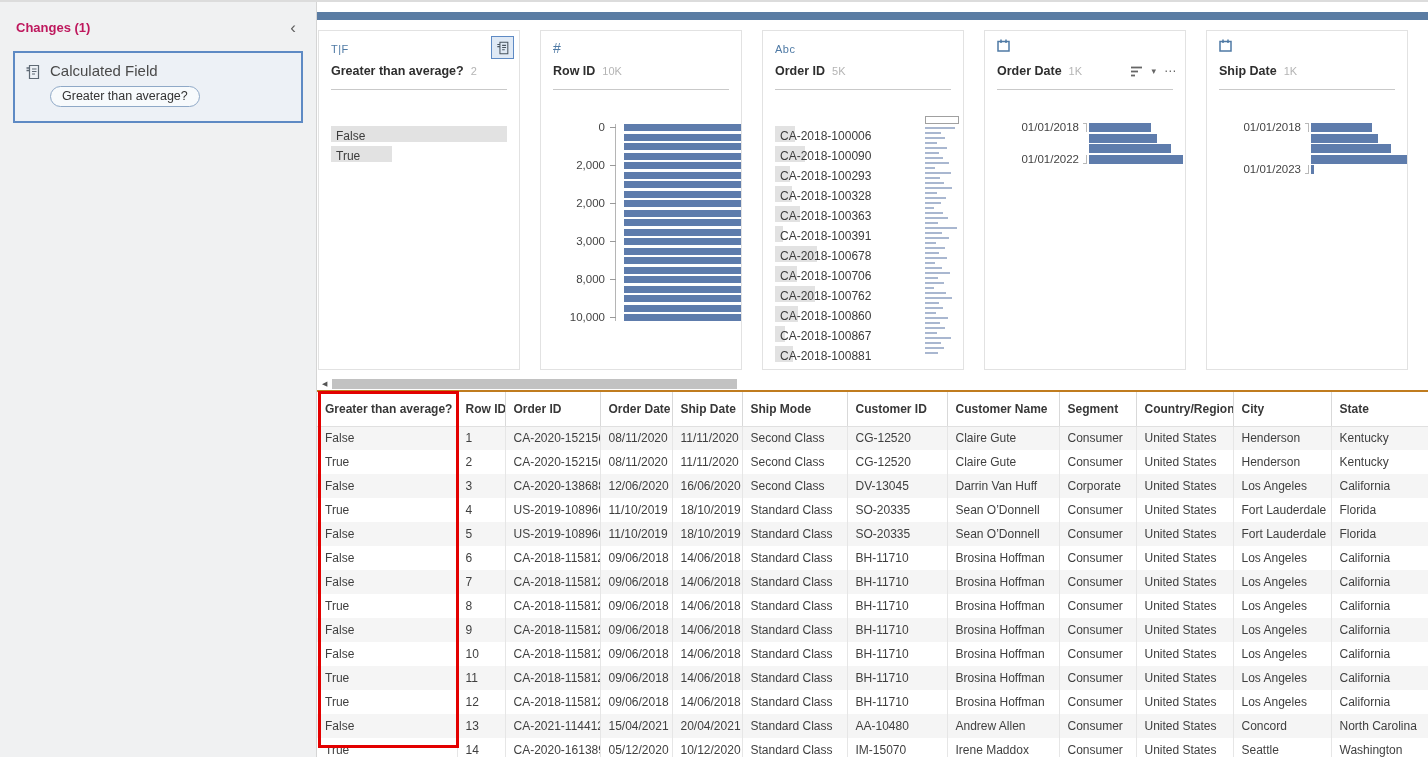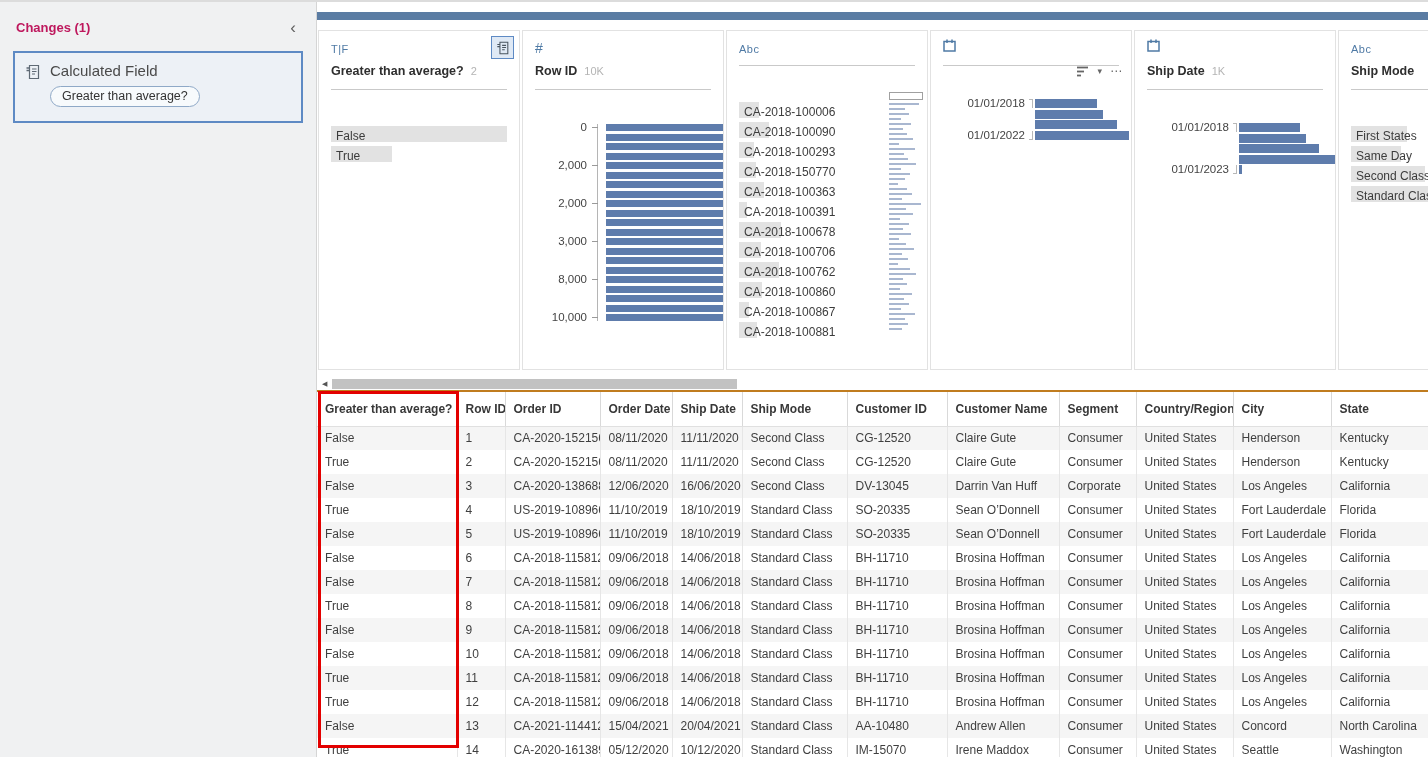--- a/index.html
+++ b/index.html
@@ -23,21 +23,21 @@
     border:1px solid #8fa9c7; border-radius:11px; background:#f7fafc; font-size:12.5px;
     color:#333; cursor:pointer; }
   .cc-formula { margin-left:25px; width:218px; font-size:12.5px; line-height:1.45;
     color:#9b9b9b; }
 
   
   .main { position:relative; flex:1; height:100%; background:#fff; overflow:hidden; }
   .blue-bar { margin-top:10px; height:8px; background:#5a7ca3; }
 
   
-  .profile-pane { display:flex; gap:2px; margin-top:10px; height:340px; padding-left:1px; }
+  .profile-pane { display:flex; gap:20px; margin-top:10px; height:340px; padding-left:1px; }
   .pcard { flex:0 0 202px; width:202px; background:#fff; border:1px solid #e2e2e2;
     position:relative; display:flex; flex-direction:column; }
   .pcard-top { padding:8px 10px 0 12px; height:24px; }
   .ptype { font-size:11px; color:#4f7aa5; letter-spacing:.5px; }
   .ptype.hash { font-size:14px; }
   .ptitle-row { padding:6px 12px 0 12px; white-space:nowrap; }
   .pname { font-size:12.5px; font-weight:bold; color:#2e2e2e; }
   .pcount { font-size:11px; color:#b4b4b4; margin-left:7px; }
   .pdivider { border-bottom:1px solid #c9c9c9; margin:10px 12px 0 12px; }
   .pbody { position:relative; flex:1; padding:36px 10px 0 12px; overflow:hidden; }
@@ -181,26 +181,27 @@
             <span class="htick" style="top: 117px;"></span>
             <span class="hlabel" style="top: 149px;">8,000</span>
             <span class="htick" style="top: 155px;"></span>
             <span class="hlabel" style="top: 187px;">10,000</span>
             <span class="htick" style="top: 193px;"></span>
           </div>
         </div>
       </div>
       <div class="pcard">
         <div class="pcard-top"><span class="ptype">Abc</span></div>
+        <div class="ptitle-row"><span class="pname">Order ID</span><span class="pcount">5K</span></div>
         <div class="pdivider"></div>
         <div class="pbody idlist">
           <div class="vrow"><span class="vbar" style="width: 20px;"></span><span class="vlabel">CA-2018-100006</span></div>
           <div class="vrow"><span class="vbar" style="width: 30px;"></span><span class="vlabel">CA-2018-100090</span></div>
           <div class="vrow"><span class="vbar" style="width: 15px;"></span><span class="vlabel">CA-2018-100293</span></div>
-          <div class="vrow"><span class="vbar" style="width: 17px;"></span><span class="vlabel">CA-2018-150770</span></div>
+          <div class="vrow"><span class="vbar" style="width: 17px;"></span><span class="vlabel">CA-2018-100328</span></div>
           <div class="vrow"><span class="vbar" style="width: 25px;"></span><span class="vlabel">CA-2018-100363</span></div>
           <div class="vrow"><span class="vbar" style="width: 8px;"></span><span class="vlabel">CA-2018-100391</span></div>
           <div class="vrow"><span class="vbar" style="width: 42px;"></span><span class="vlabel">CA-2018-100678</span></div>
           <div class="vrow"><span class="vbar" style="width: 22px;"></span><span class="vlabel">CA-2018-100706</span></div>
           <div class="vrow"><span class="vbar" style="width: 40px;"></span><span class="vlabel">CA-2018-100762</span></div>
           <div class="vrow"><span class="vbar" style="width: 23px;"></span><span class="vlabel">CA-2018-100860</span></div>
           <div class="vrow"><span class="vbar" style="width: 10px;"></span><span class="vlabel">CA-2018-100867</span></div>
           <div class="vrow"><span class="vbar" style="width: 18px;"></span><span class="vlabel">CA-2018-100881</span></div>
           <div class="mini">
             <div class="mini-thumb"></div>
@@ -263,20 +264,21 @@
           <span>
             <svg width="12" height="11" viewBox="0 0 12 11" stroke="#666" stroke-width="1.8">
               <line x1="0" y1="1.5" x2="11" y2="1.5"></line>
               <line x1="0" y1="5.5" x2="7" y2="5.5"></line>
               <line x1="0" y1="9.5" x2="4" y2="9.5"></line>
             </svg>
           </span>
           <span class="caret">▾</span>
           <span class="dots">⋯</span>
         </span>
+        <div class="ptitle-row"><span class="pname">Order Date</span><span class="pcount">1K</span></div>
         <div class="pdivider"></div>
         <div class="pbody" style="padding-top: 33px;">
           <div class="datechart">
             <div class="dbar" style="width: 62px;"></div>
             <div class="dbar" style="width: 68px;"></div>
             <div class="dbar" style="width: 82px;"></div>
             <div class="dbar" style="width: 94px;"></div>
             <span class="dlabel" style="top: -2px;">01/01/2018</span>
             <span class="dbracket" style="top: 0px; border-top: 1px solid rgb(184, 184, 184);"></span>
             <span class="dlabel" style="top: 29.5px;">01/01/2022</span>

